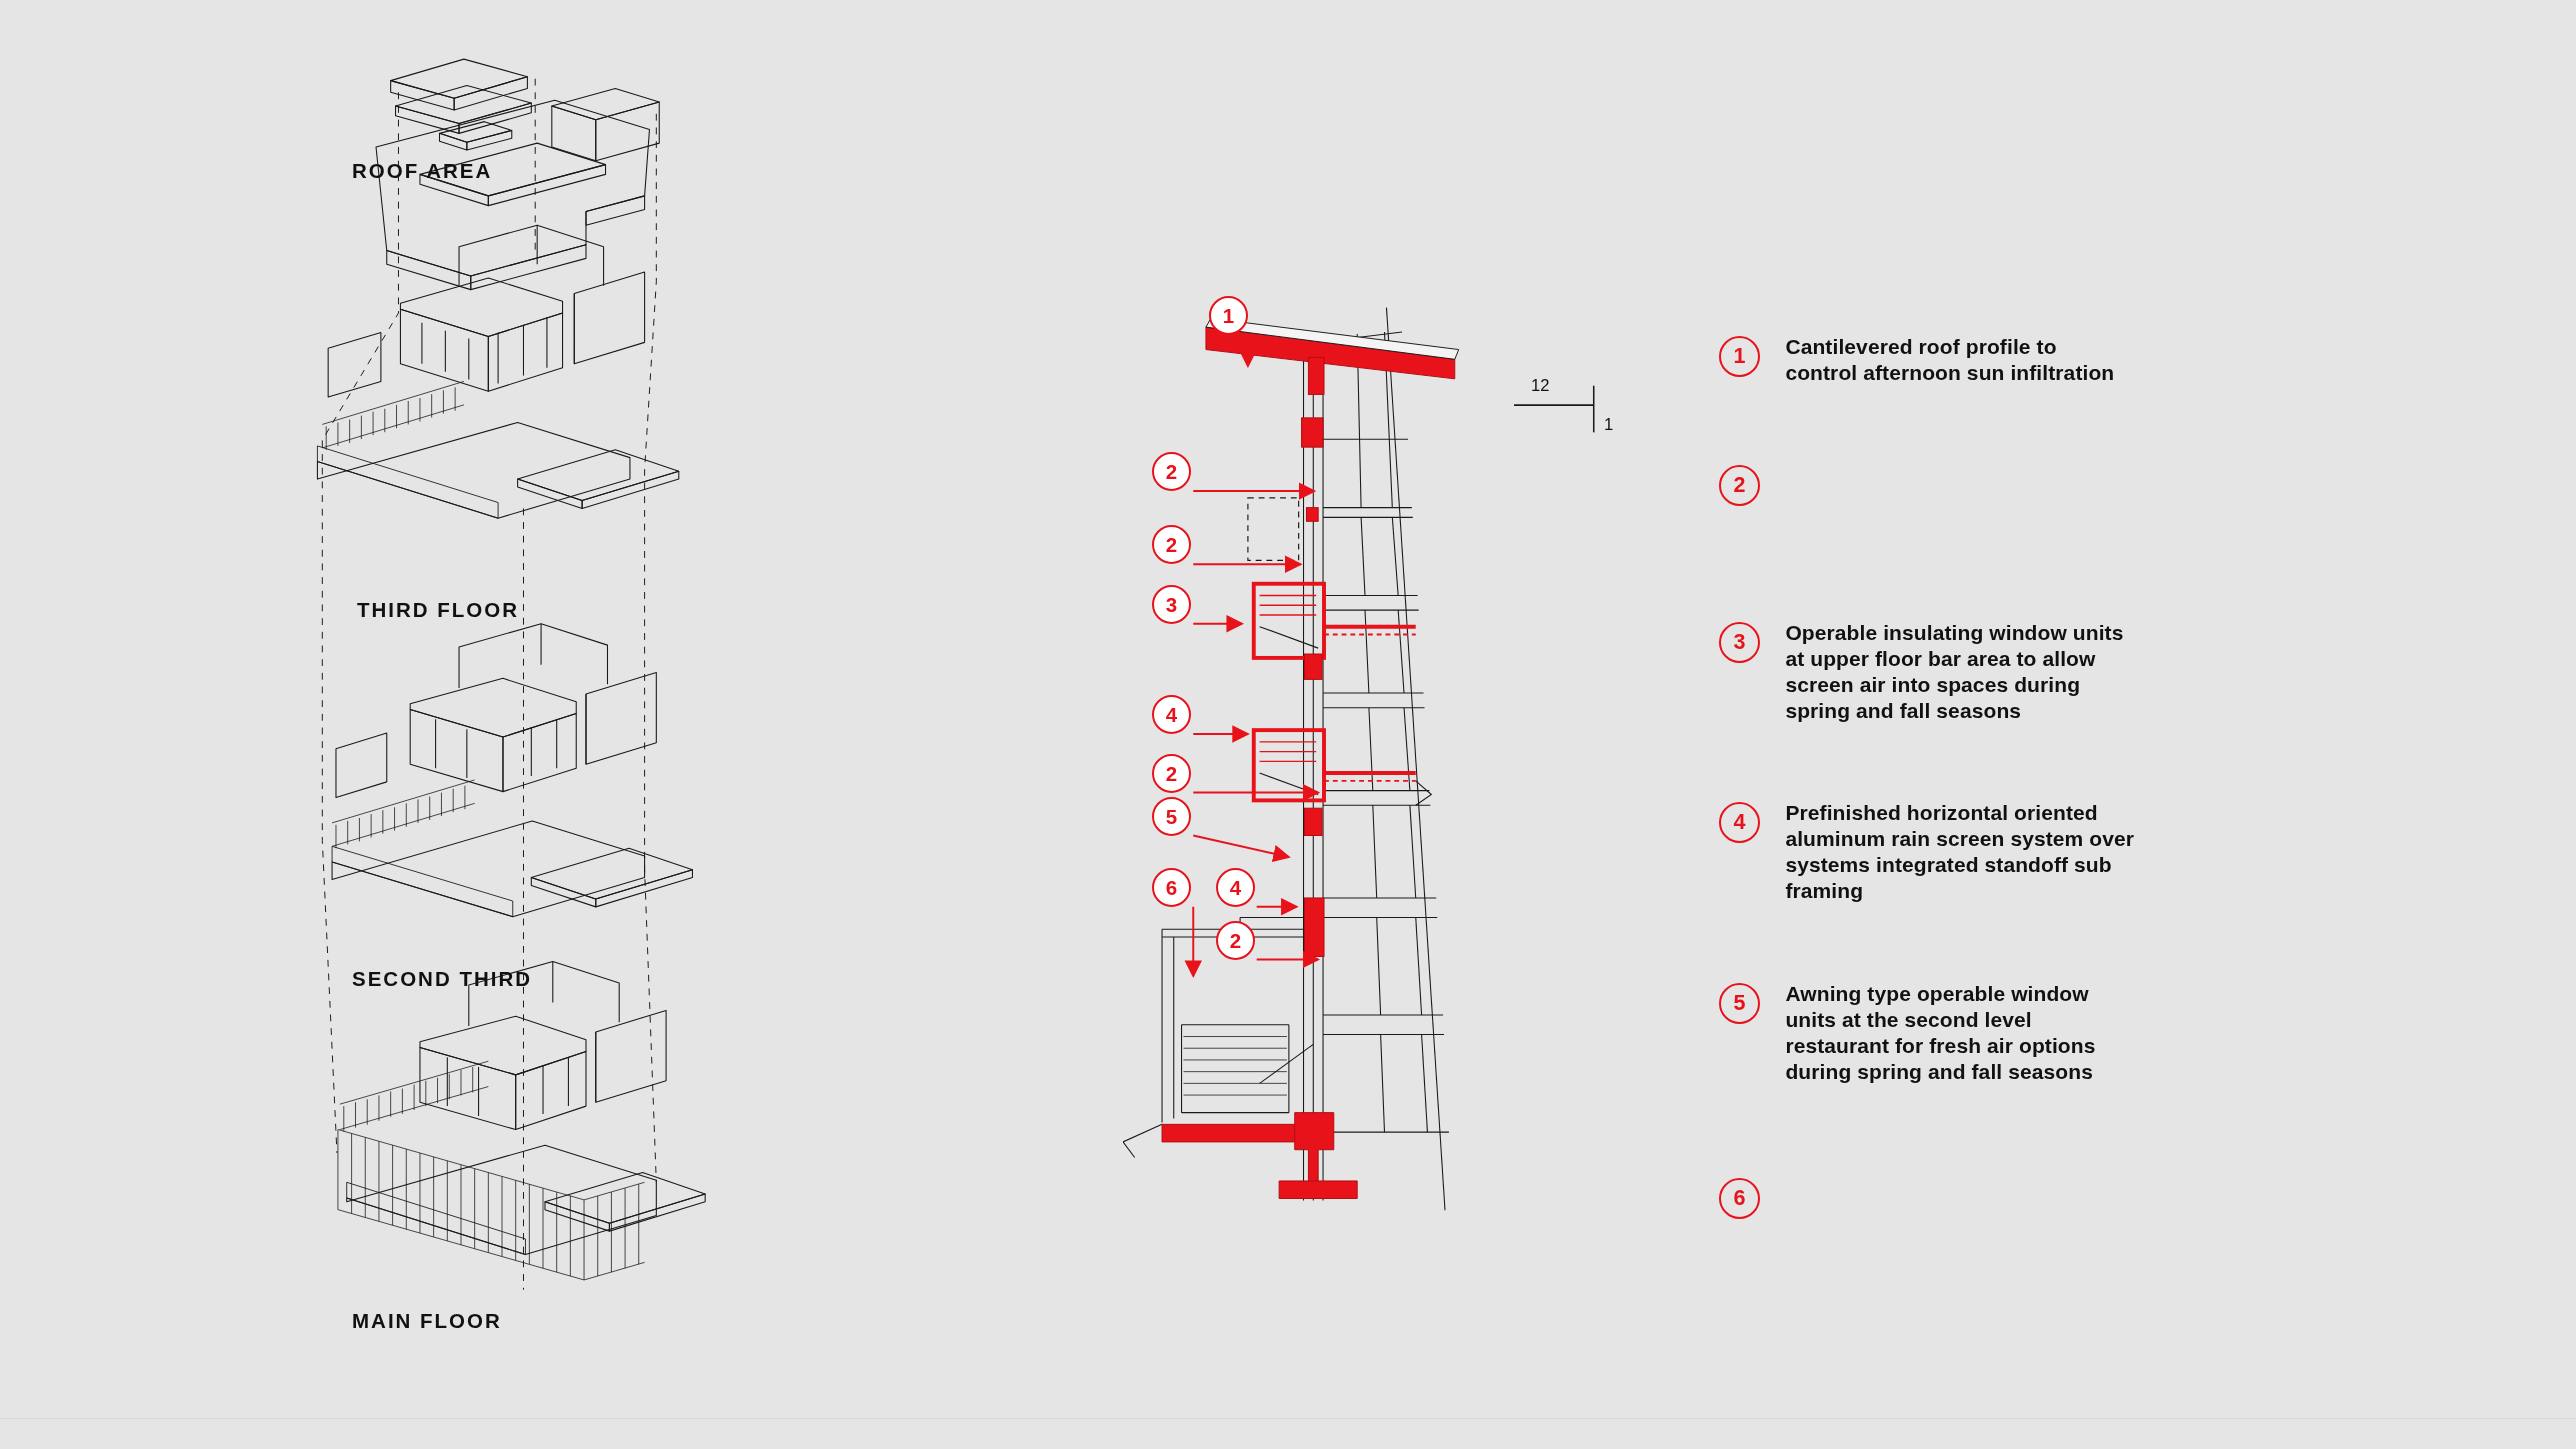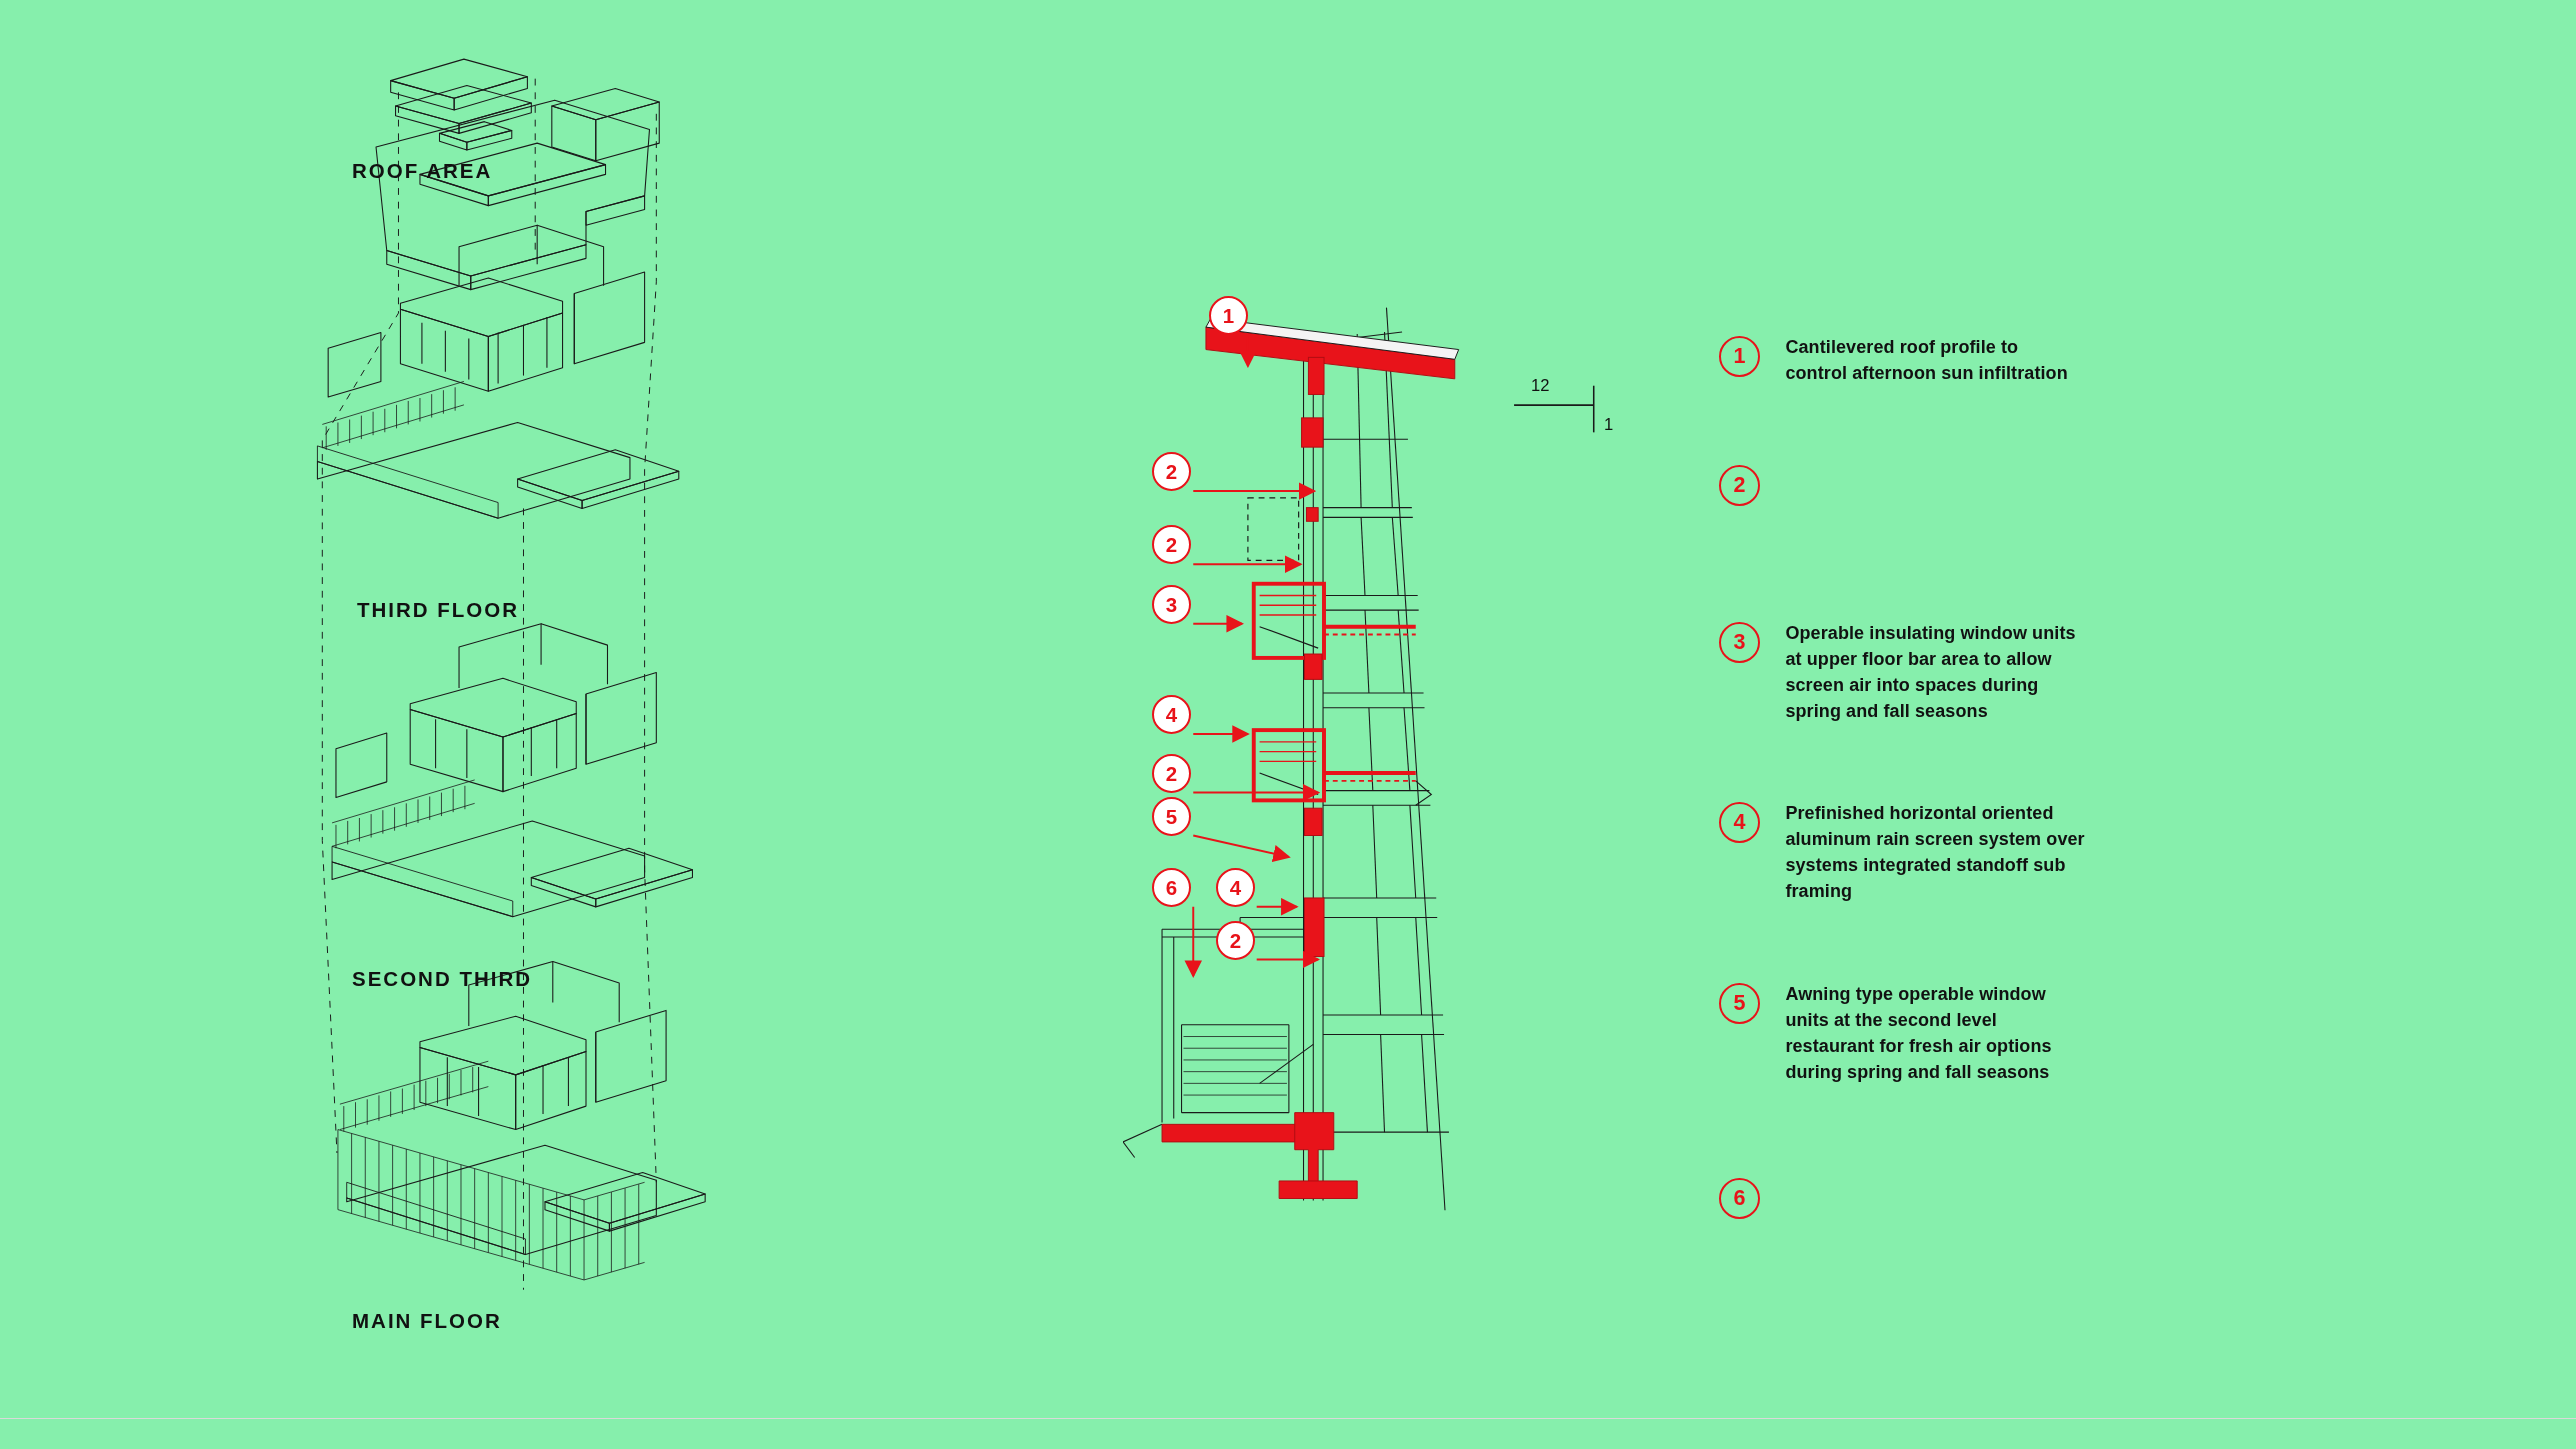--- a/index.html
+++ b/index.html
@@ -12,21 +12,21 @@
     height: 1449px;
     font-family: "Liberation Sans", sans-serif;
     overflow: hidden;
     position: relative;
   }
   .page {
     position: absolute;
     left: 0; top: 0;
     width: 2576px;
     height: 1449px;
-    background: #86efac;
+    background: #e5e5e5;
   }
   
   .axon {
     position: absolute;
     left: 293px;
     top: 19.5px;
     width: 879px;
     height: 1387px;
   }
   .floor-label {
@@ -111,21 +111,21 @@
     font-size: 21.5px;
     font-weight: bold;
     display: flex;
     align-items: center;
     justify-content: center;
     box-sizing: border-box;
     margin-right: 25.4px;
     margin-top: 2px;
   }
   .legend-text {
-    font-size: 18px;
+    font-size: 21px;
     font-weight: bold;
     line-height: 26px;
     color: #111111;
     letter-spacing: 0.1px;
     white-space: pre-line;
   }
   .footer-rule {
     position: absolute;
     left: 0;
     top: 1418px;

